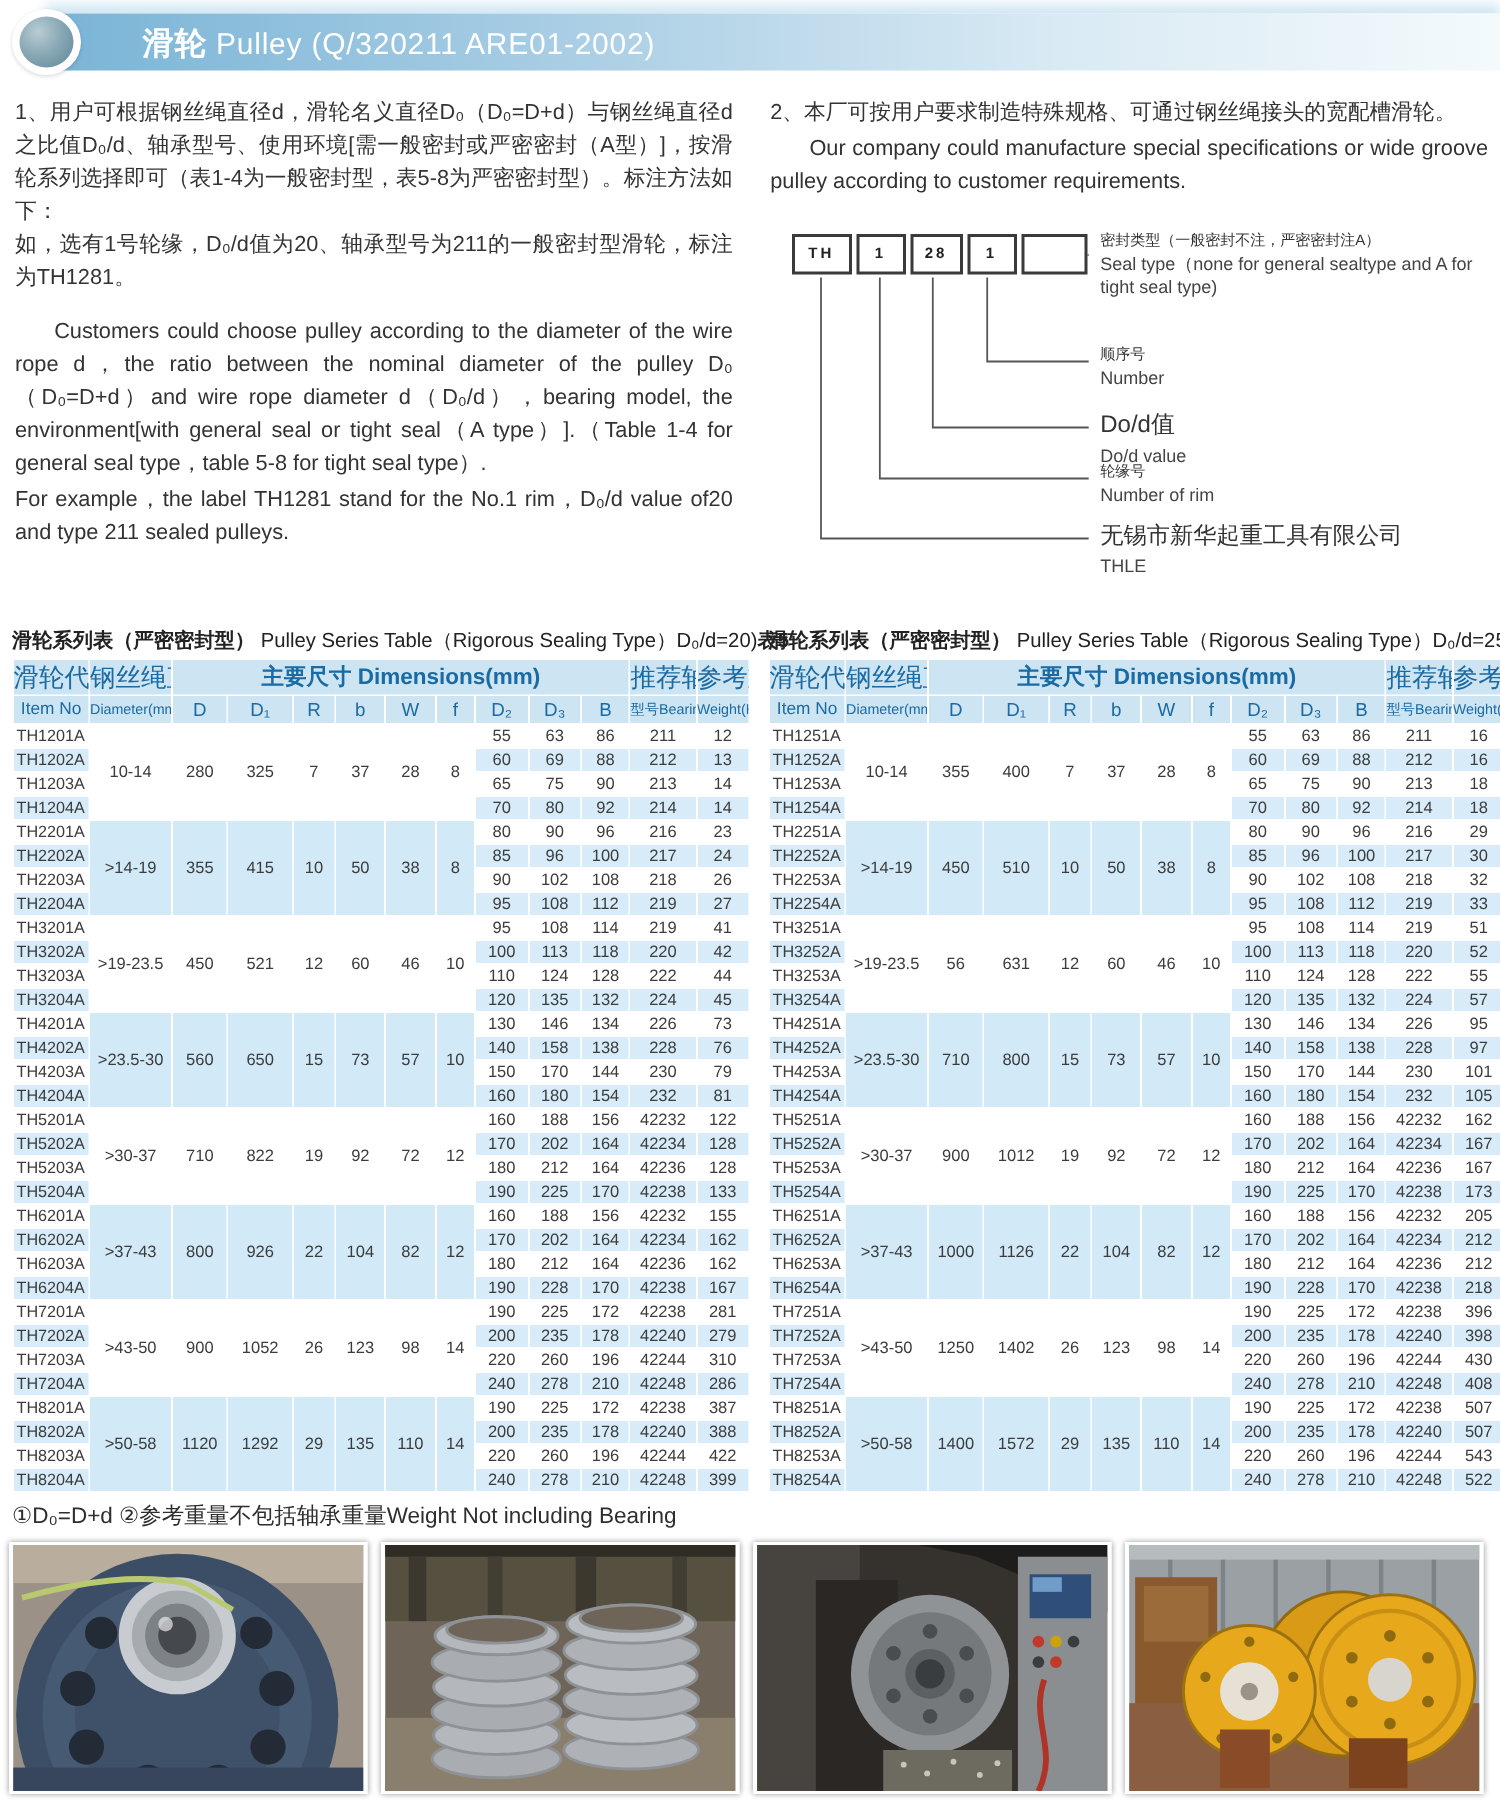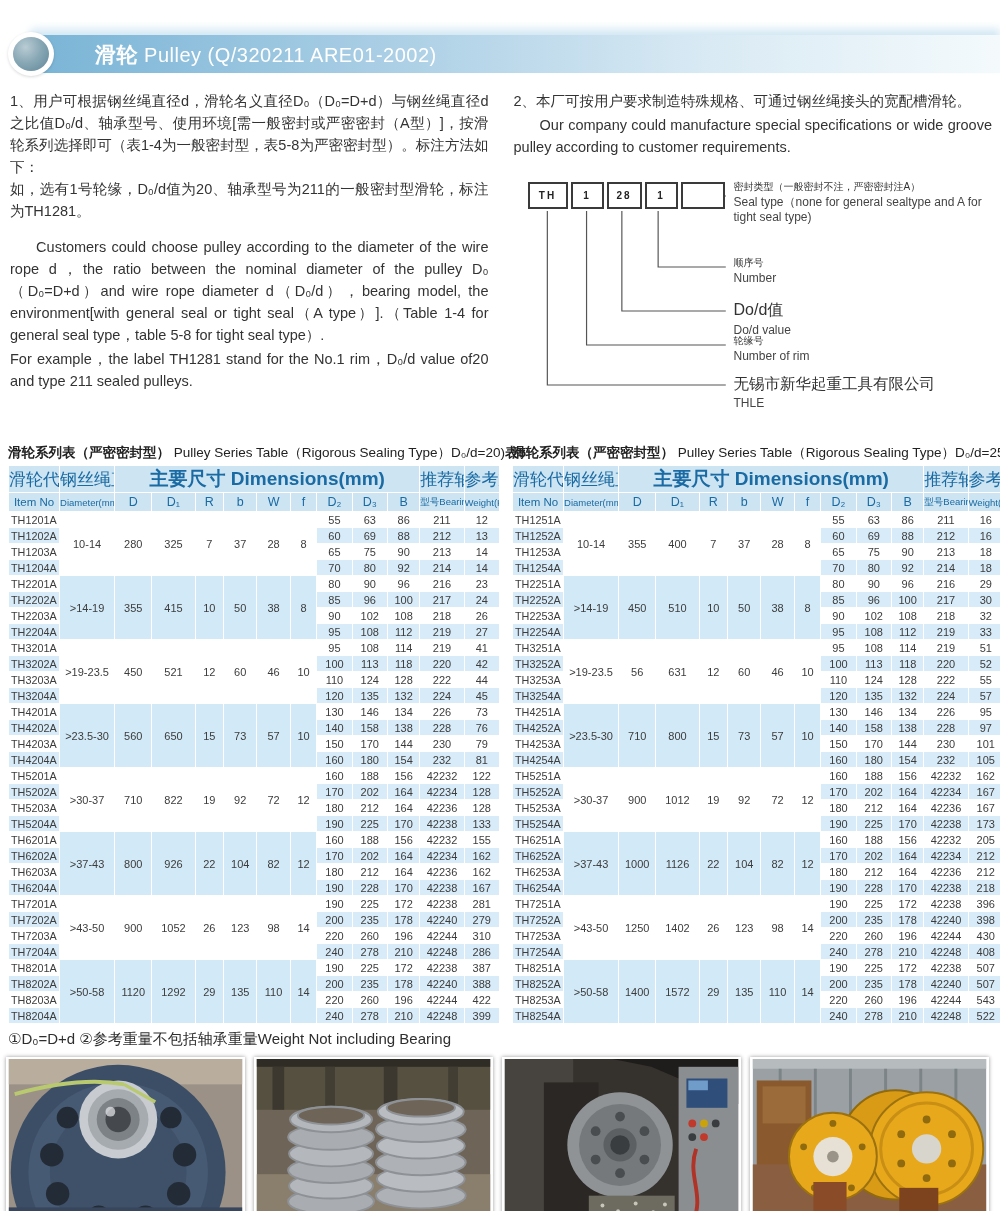--- a/index.html
+++ b/index.html
@@ -2,21 +2,21 @@
 <html><head>
 <meta charset="utf-8">
 <style>
   * { margin:0; padding:0; box-sizing:border-box; }
   html,body { background:#fff; }
   .page {
     position:relative; width:1000px; height:1211px; background:#fff;
     font-family:"Liberation Sans","DejaVu Sans",sans-serif; color:#333; overflow:hidden;
   }
   
-  .topbar { position:relative; height:56px;margin-top:26px; }
+  .topbar { position:relative; height:56px; }
   .topbar .bar {
     position:absolute; left:30px; top:9px; right:0; height:38px;
     background:linear-gradient(90deg,#79b4d6 0%,#a8cde4 35%,#d9eaf4 70%,#f4fafc 100%);
     border-radius:4px 0 0 4px;
     box-shadow:0 -6px 8px rgba(180,215,235,.6);
   }
   .sphere {
     position:absolute; left:8px; top:6px; width:46px; height:44px; border-radius:50%;
     background:#fff; display:flex; align-items:center; justify-content:center;
     box-shadow:0 1px 3px rgba(0,0,0,.15);
@@ -60,21 +60,21 @@
   table.ptable col.c0{width:10.4%} table.ptable col.c1{width:11.2%}
   table.ptable col.c2{width:7.6%}  table.ptable col.c3{width:8.8%}
   table.ptable col.c4{width:5.8%}  table.ptable col.c5{width:6.8%}
   table.ptable col.c6{width:6.8%}  table.ptable col.c7{width:5.4%}
   table.ptable col.c8{width:7.2%}  table.ptable col.c9{width:7.2%}
   table.ptable col.c10{width:6.6%} table.ptable col.c11{width:9.0%}
   table.ptable col.c12{width:7.2%}
   .ptable th, .ptable td { border:1px solid #fff; text-align:center; vertical-align:middle; overflow:hidden; white-space:nowrap; }
   .ptable thead th { background:#cde4f2; color:#1a6aa3; font-weight:normal; }
   .ptable thead tr.h1 th { font-size:17px; height:19px; }
-  .ptable thead tr.h1 th.dims { font-size:19px; font-weight:bold; }
+  .ptable thead tr.h1 th.dims { font-size:15px; font-weight:bold; }
   .ptable thead tr.h2 th { font-size:11.5px; height:19px; }
   .ptable thead tr.h2 th.small { font-size:9.5px; }
   .ptable thead tr.h2 th.letter { font-size:12.5px; }
   .ptable td { height:16px; font-size:11px; color:#3c3c3c; }
   .ptable td.item { text-align:left; padding-left:2px; font-size:10.8px; }
   .ptable td.alt { background:#d7ebf8; }
   .ptable td.merged { background:#fff; font-size:11px; }
   .ptable td.galt { background:#d2e9f7; }
   
   .footnote { padding:6px 0 0 8px; font-size:15px; color:#2e2e2e; }

